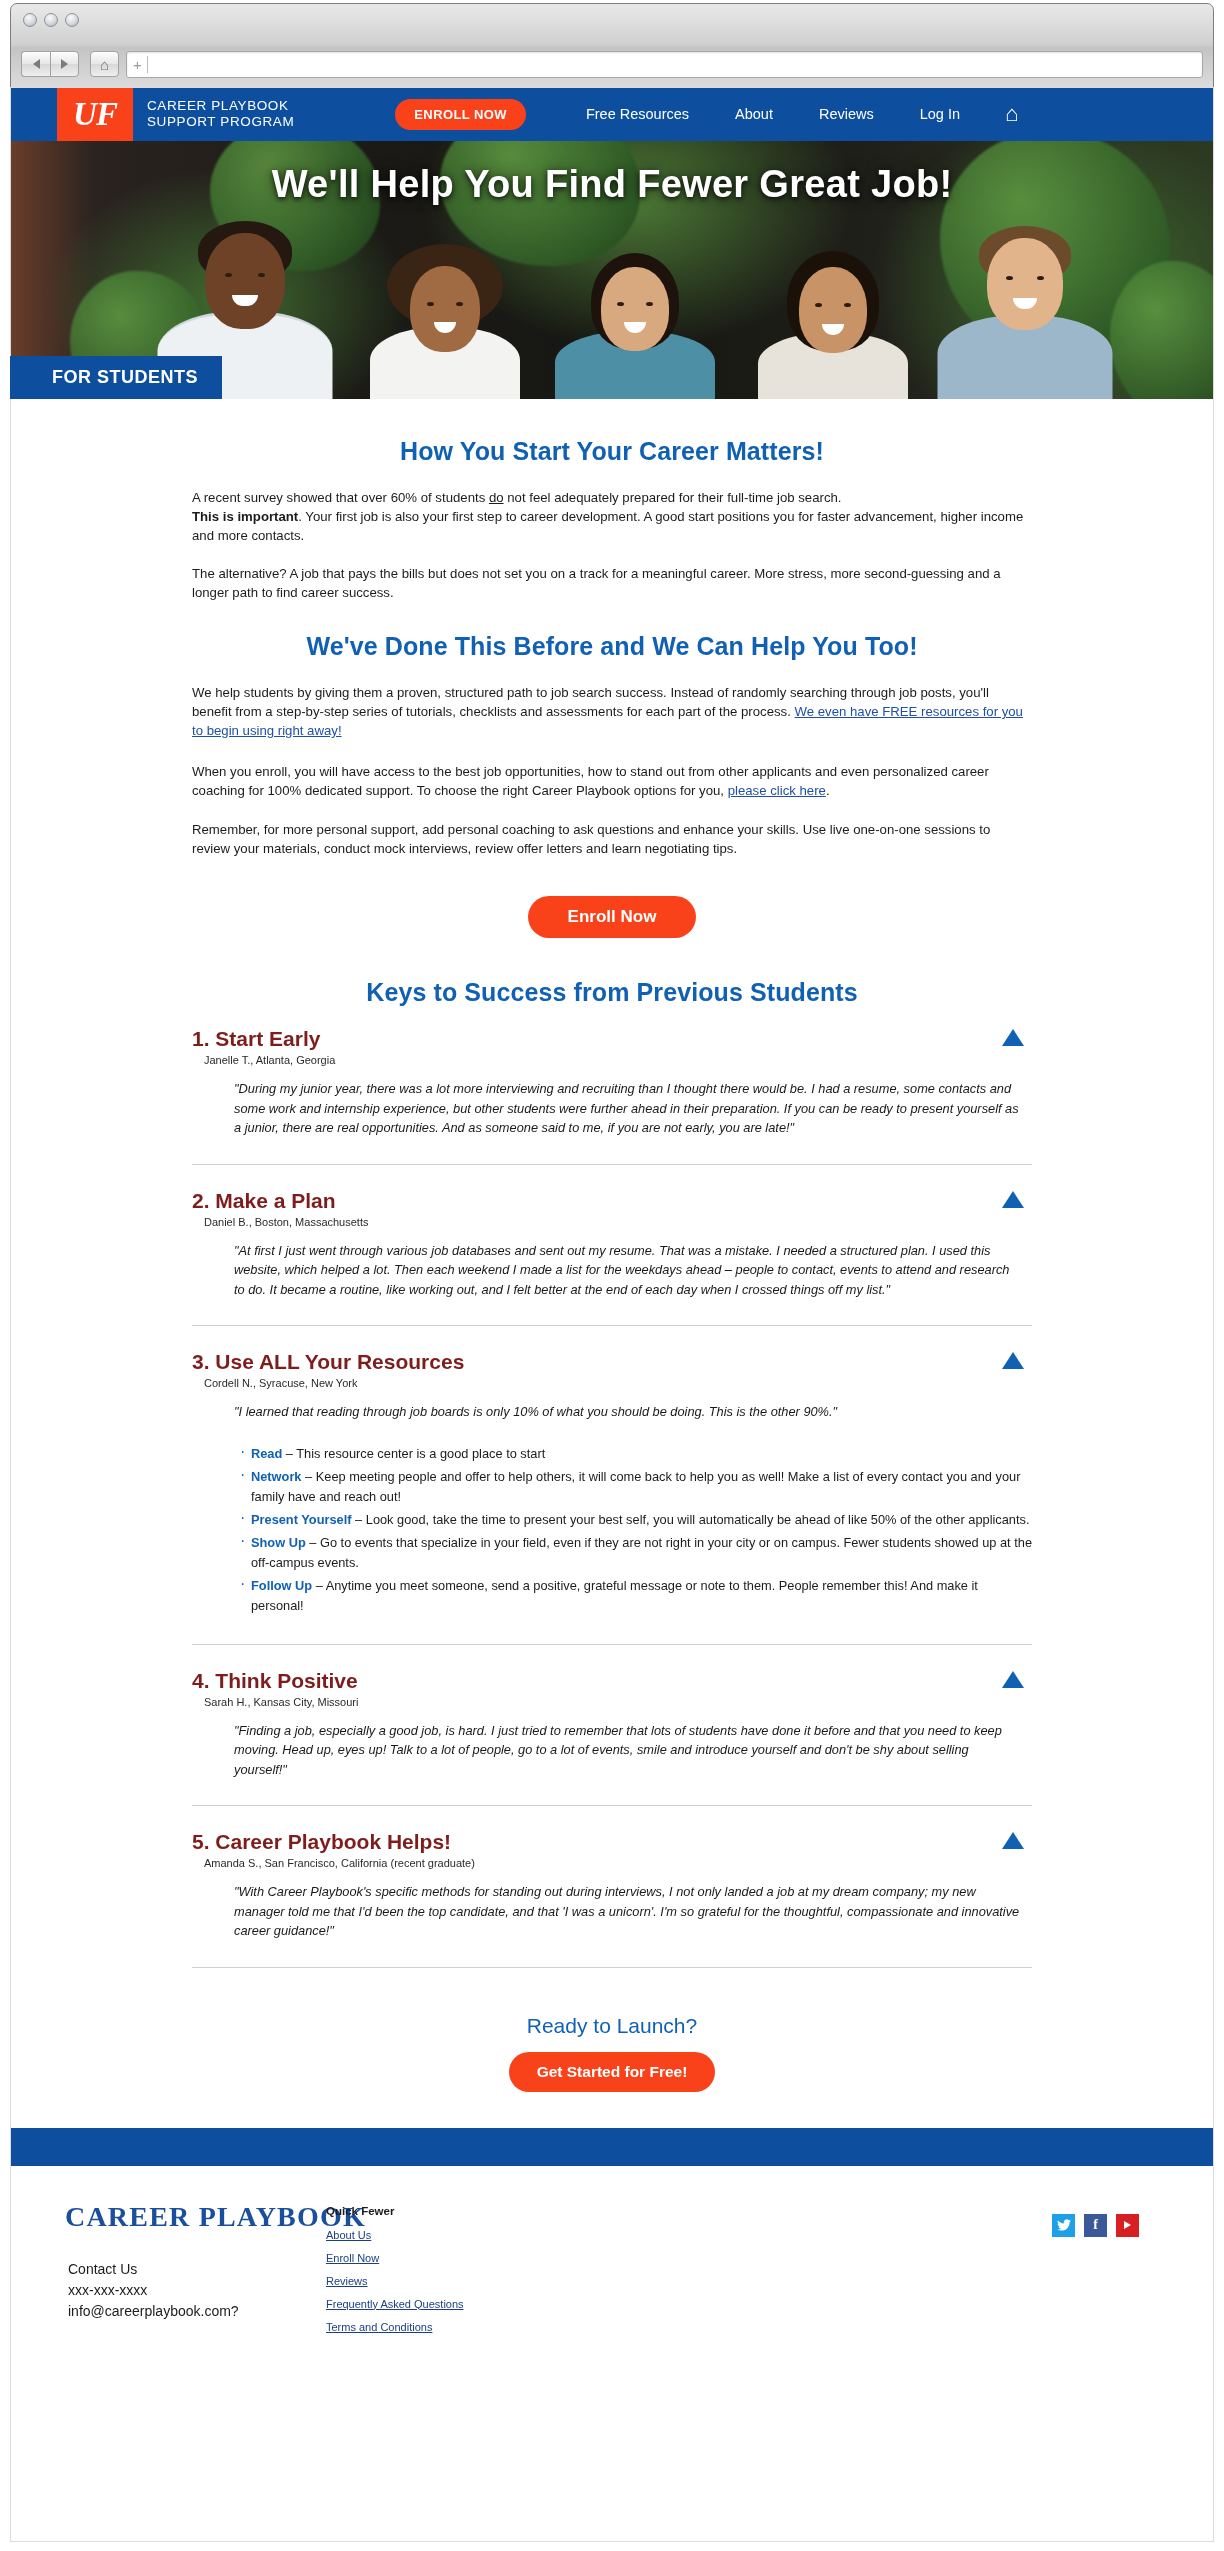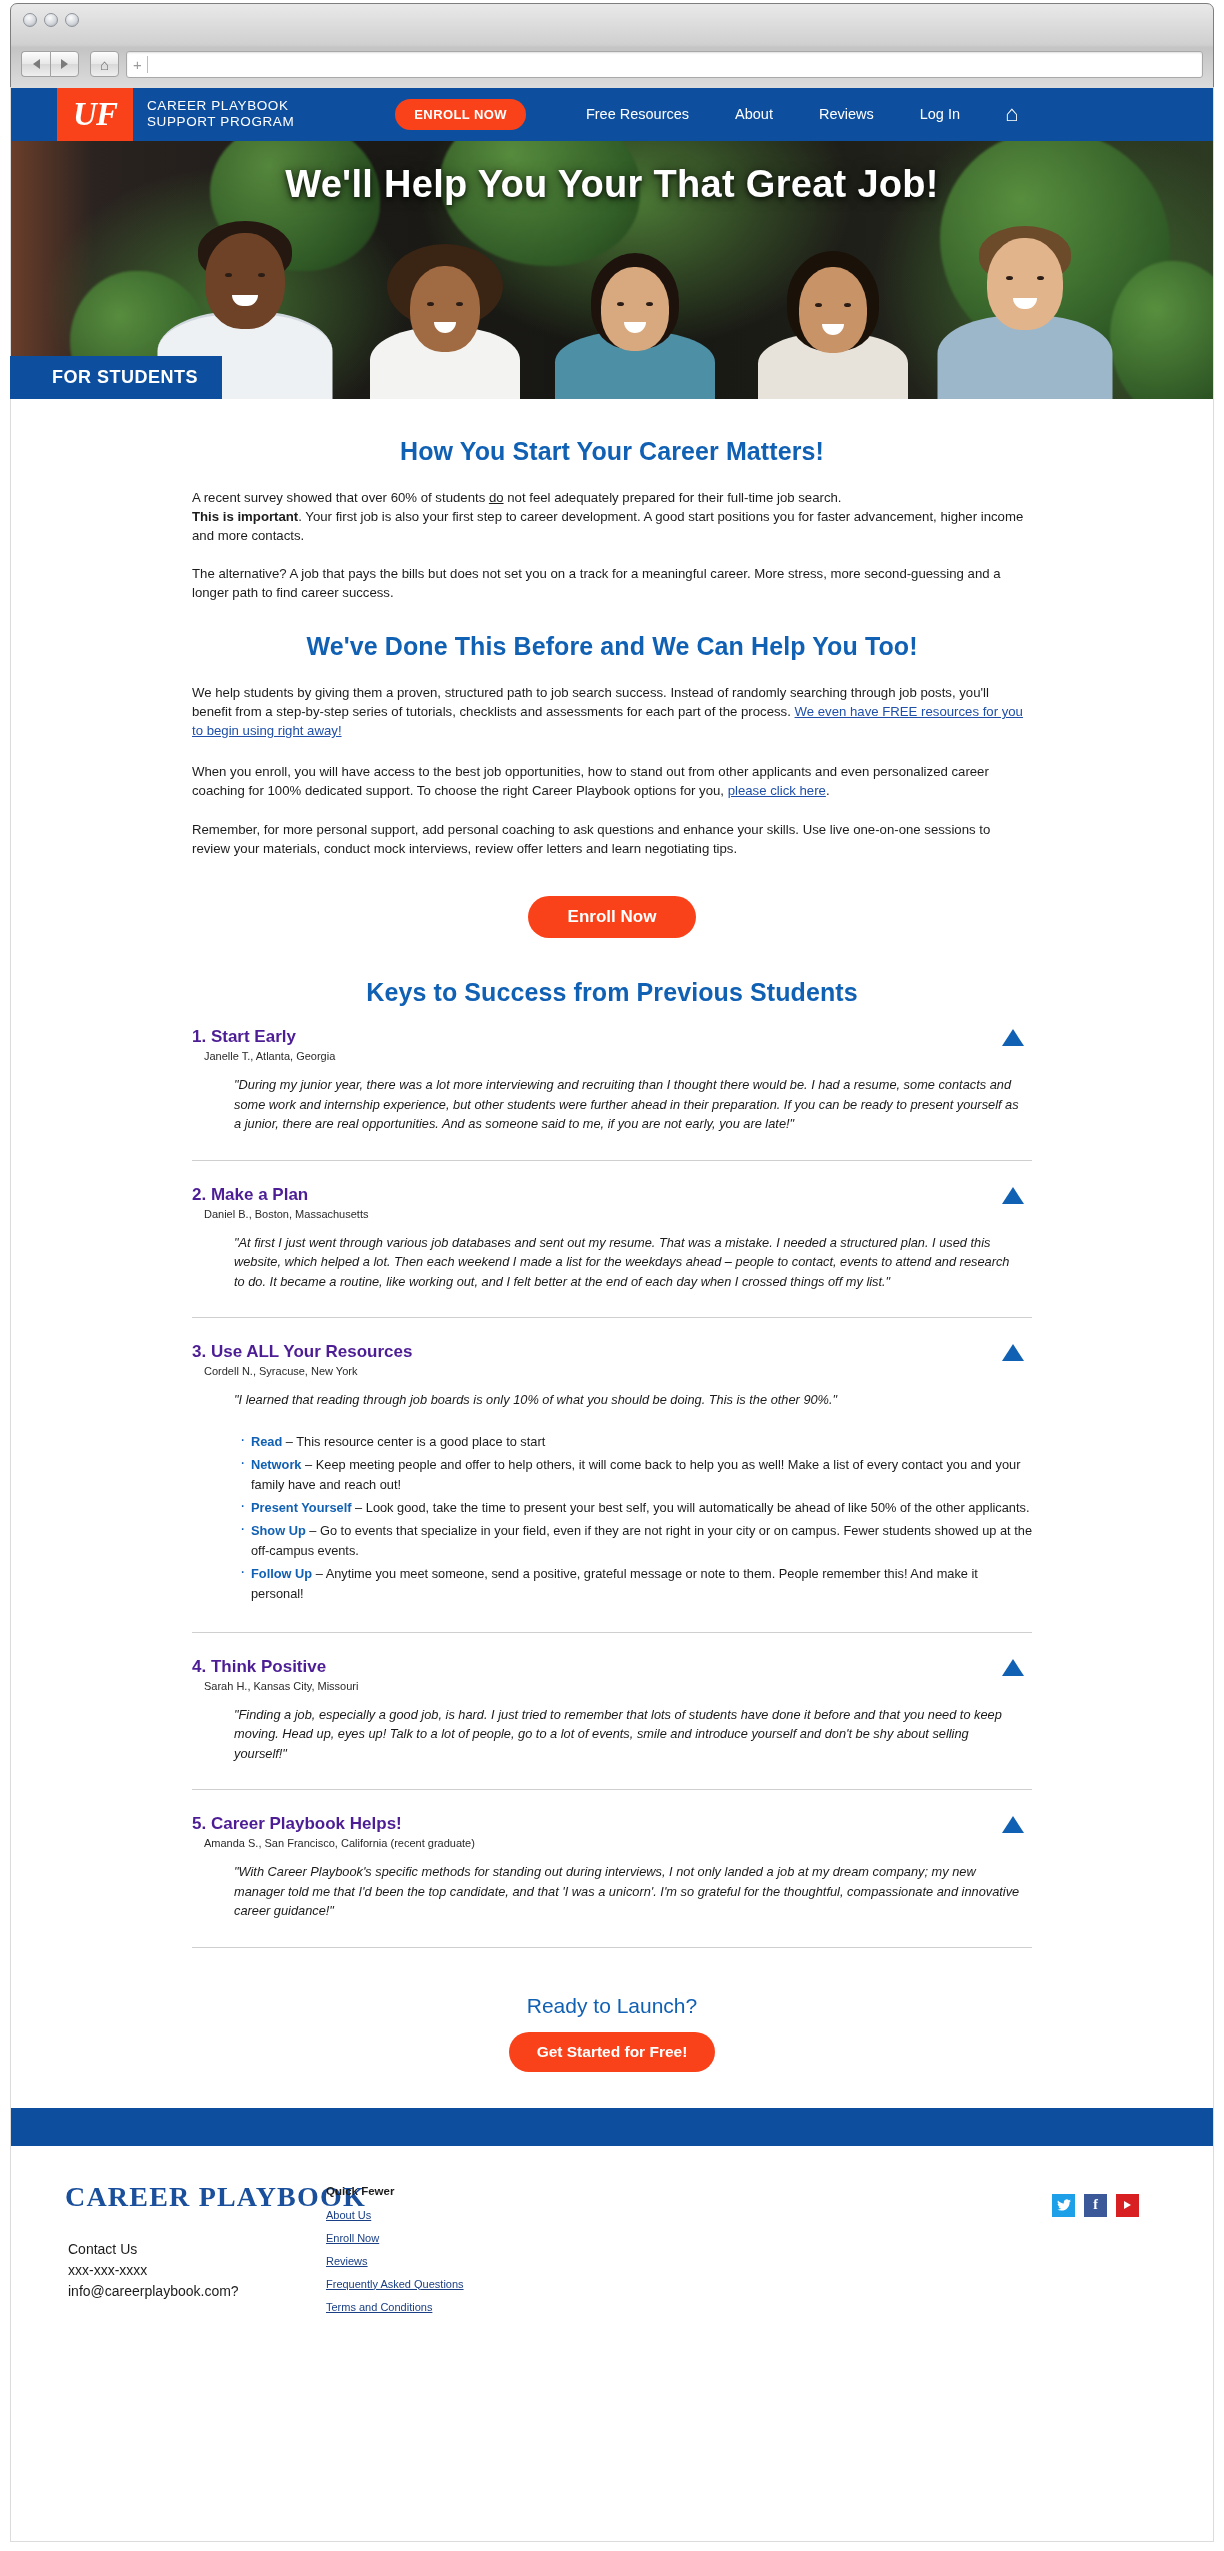--- a/index.html
+++ b/index.html
@@ -132,21 +132,21 @@
   a.inline { color: #1f4fa8; text-decoration: underline; cursor: pointer; }
 
   .enroll-cta {
     display: block; margin: 0 auto; background: #f9421a; color: #fff;
     border: none; border-radius: 22px; font-size: 17px; font-weight: bold;
     padding: 11px 40px; cursor: pointer;
   }
 
   
   .acc-item { position: relative; }
-  .acc-title { color: #4c1d95; font-size: 17px; font-weight: bold; }
+  .acc-title { color: #7f1d1d; font-size: 21px; font-weight: bold; }
   .acc-sub { color: #2a2a2a; font-size: 11px; margin-top: 3px; margin-left: 12px; }
   .acc-quote {
     font-style: italic; font-size: 12.8px; line-height: 19.5px;
     color: #1a1a1a; margin-left: 42px; margin-top: 13px; padding-right: 10px;
   }
   .acc-arrow {
     position: absolute; right: 8px; top: 2px;
     width: 0; height: 0; border-left: 11px solid transparent;
     border-right: 11px solid transparent; border-bottom: 17px solid #1060b4;
     cursor: pointer;
@@ -250,21 +250,21 @@
       <span class="home-icon">⌂</span>
     </div>
 
     <div class="hero">
       <div class="hero-leaf" style="left:200px; top:-20px; width:170px; height:150px;"></div>
       <div class="hero-leaf" style="left:430px; top:-35px; width:200px; height:160px;"></div>
       <div class="hero-leaf" style="left:930px; top:-10px; width:230px; height:230px;"></div>
       <div class="hero-leaf" style="left:60px; top:130px; width:140px; height:150px;"></div>
       <div class="hero-leaf" style="left:1100px; top:120px; width:130px; height:160px;"></div>
 
-      <div class="hero-title">We'll Help You Your That Great Job!</div>
+      <div class="hero-title">We'll Help You Find Fewer Great Job!</div>
 
       <div class="student" style="left:140px; width:190px; height:180px;">
         <div class="body-sh" style="width:175px; height:88px; background:#eef1f4; border-top:3px solid #cfd6dd;"></div>
         <div class="hair" style="top:2px; width:94px; height:60px; background:#241810;"></div>
         <div class="head" style="top:14px; width:80px; height:96px; background:#6d4226;">
           <div class="eye" style="left:20px; top:40px;"></div>
           <div class="eye" style="right:20px; top:40px;"></div>
           <div class="smile" style="top:62px;"></div>
         </div>
       </div>

